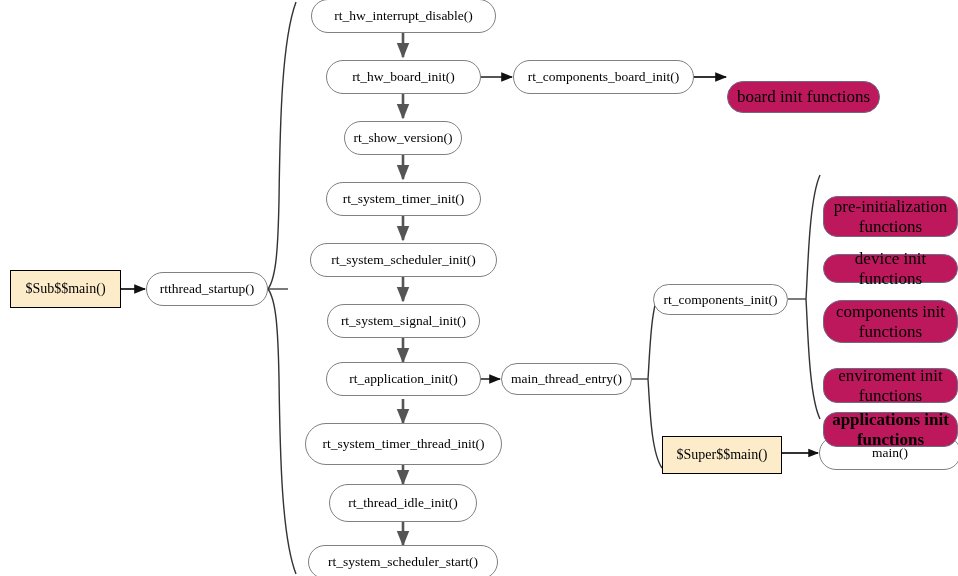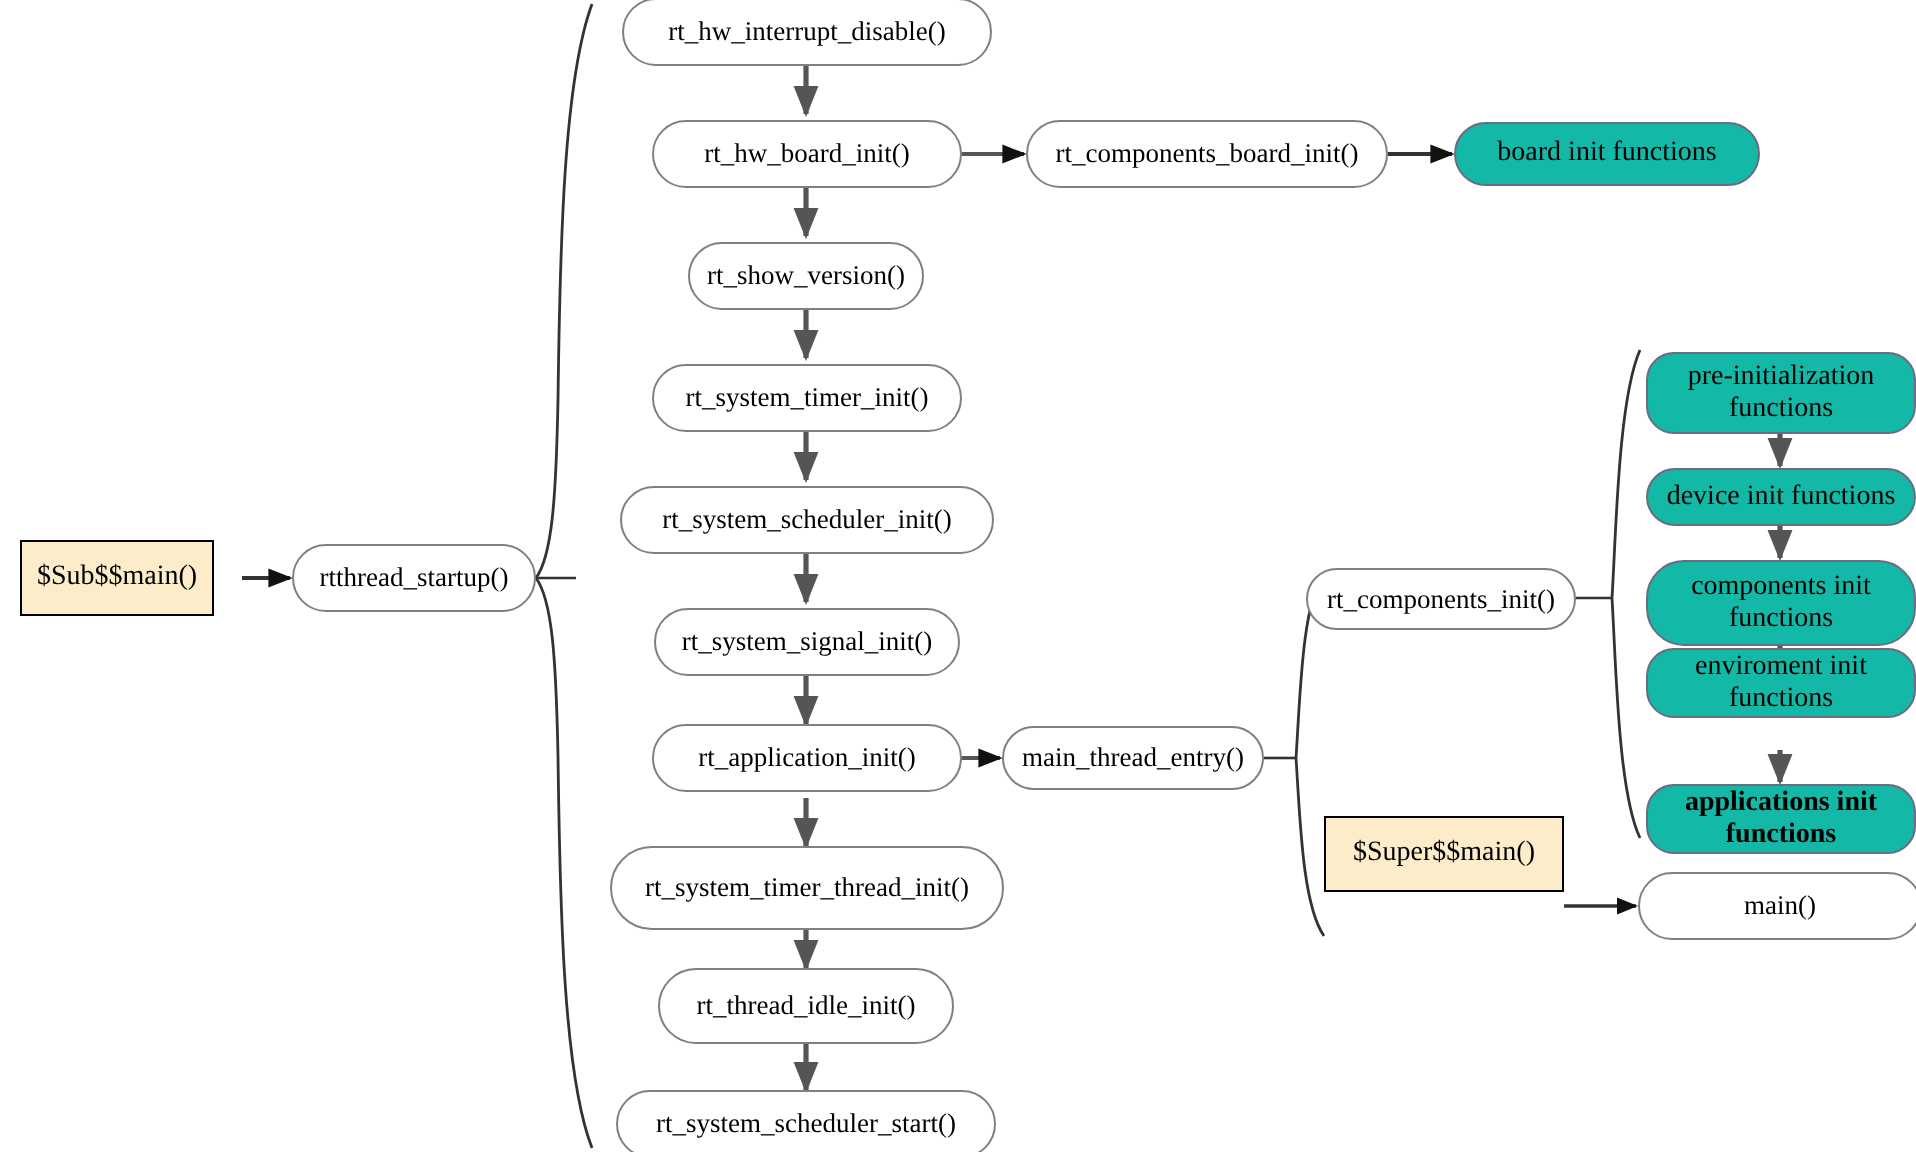--- a/index.html
+++ b/index.html
@@ -34,26 +34,27 @@
     line-height: 1.12;
     border-radius: 999px;
     background: #ffffff;
     border: 1.4px solid #808080;
     color: #000000;
     font-size: 13.5px;
     white-space: nowrap;
     z-index: 2;
   }
   .node.blue {
-    background: #14b8a6;
+    background: #be185d;
     border: 1.3px solid #6b6b84;
     border-radius: 14px;
     white-space: normal;
-    font-size: 14px;
+    font-size: 17px;
     padding: 0 4px;
+    margin-top: 20px;
   }
   .node.blue.pill {
     border-radius: 999px;
   }
   .node.tan {
     background: #fcecc9;
     border: 1.2px solid #000000;
     border-radius: 0;
     font-size: 14px;
   }
@@ -112,21 +113,21 @@
              C 808 332, 809 396, 820 419" fill="none" stroke="#333333" stroke-width="1.4"></path>
 
     <line x1="890" y1="217" x2="890" y2="233" stroke="#555555" stroke-width="2.6" marker-end="url(#arrow)"></line>
     <line x1="890" y1="263" x2="890" y2="279" stroke="#555555" stroke-width="2.6" marker-end="url(#arrow)"></line>
     <line x1="890" y1="323" x2="890" y2="339" stroke="#555555" stroke-width="2.6" marker-end="url(#arrow)"></line>
     <line x1="890" y1="375" x2="890" y2="391" stroke="#555555" stroke-width="2.6" marker-end="url(#arrow)"></line>
 
     <line x1="782" y1="453" x2="818" y2="453" stroke="#333333" stroke-width="1.8" marker-end="url(#arrowblk)"></line>
   </svg>
 
-  <div class="node tan" style="left:10px; top:270px; width:97px; height:38px;">
+  <div class="node tan" style="left:10px; top:270px; width:111px; height:38px;">
     <span>$Sub$$main()</span>
   </div>
 
   <div class="node" style="left:146px; top:272px; width:122px; height:34px;">
     <span>rtthread_startup()</span>
   </div>
 
   <div class="node" style="left:311px; top:-1px; width:185px; height:34px;align-items:center;">
     <span>rt_hw_interrupt_disable()</span>
   </div>
@@ -176,41 +177,41 @@
   </div>
 
   <div class="node" style="left:501px; top:363px; width:131px; height:32px;">
     <span>main_thread_entry()</span>
   </div>
 
   <div class="node" style="left:653px; top:284px; width:135px; height:31px;">
     <span>rt_components_init()</span>
   </div>
 
-  <div class="node tan" style="left:662px; top:408px; width:120px; height:38px;">
+  <div class="node tan" style="left:662px; top:436px; width:120px; height:38px;">
     <span>$Super$$main()</span>
   </div>
 
   <div class="node" style="left:819px; top:436px; width:142px; height:34px;">
     <span>main()</span>
   </div>
 
   <div class="node blue" style="left:823px; top:176px; width:135px; height:41px;">
     <span>pre-initialization functions</span>
   </div>
 
   <div class="node blue pill" style="left:823px; top:234px; width:135px; height:29px;">
     <span>device init functions</span>
   </div>
 
   <div class="node blue" style="left:823px; top:280px; width:135px; height:43px;border-radius:19px;">
     <span>components init functions</span>
   </div>
 
-  <div class="node blue" style="left:823px; top:324px; width:135px; height:35px;justify-content:center;">
+  <div class="node blue" style="left:823px; top:348px; width:135px; height:35px;justify-content:center;">
     <span>enviroment init functions</span>
   </div>
 
   <div class="node blue" style="left:823px; top:392px; width:135px; height:35px;font-weight:bold;">
     <span>applications init functions</span>
   </div>
 
 </div>
 
 </body></html>

